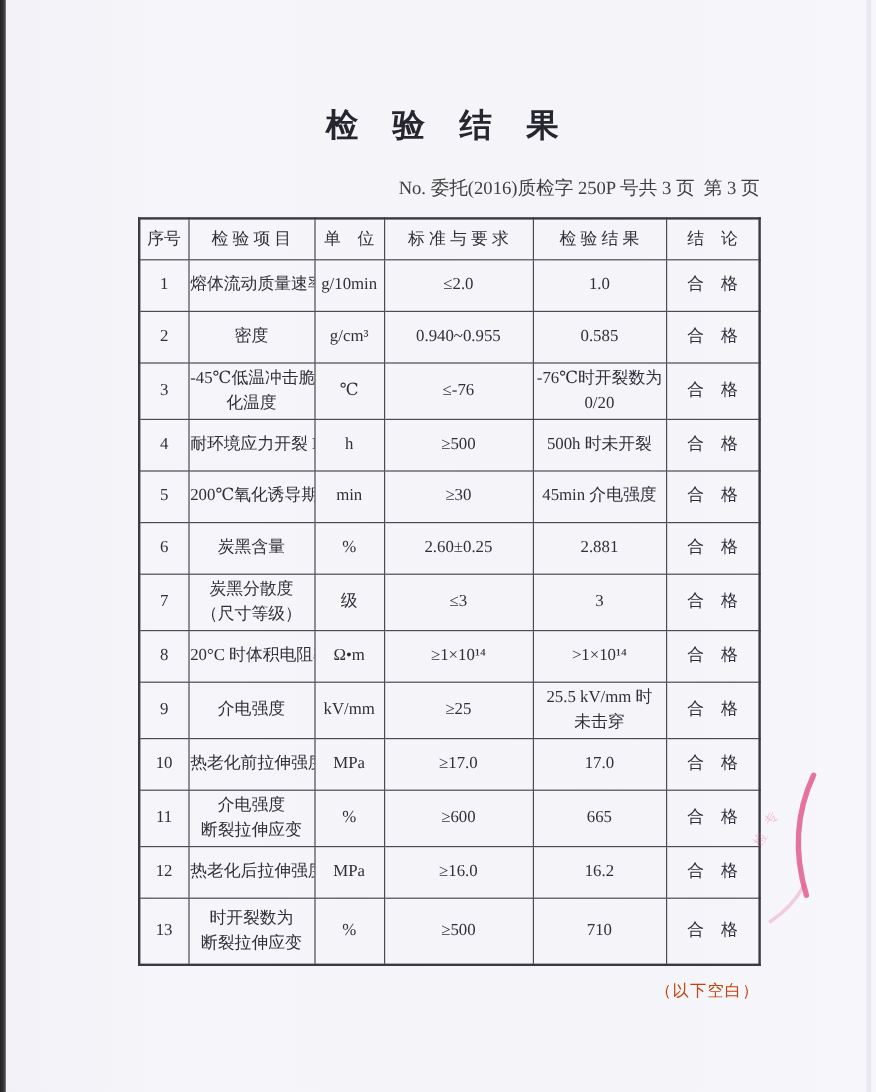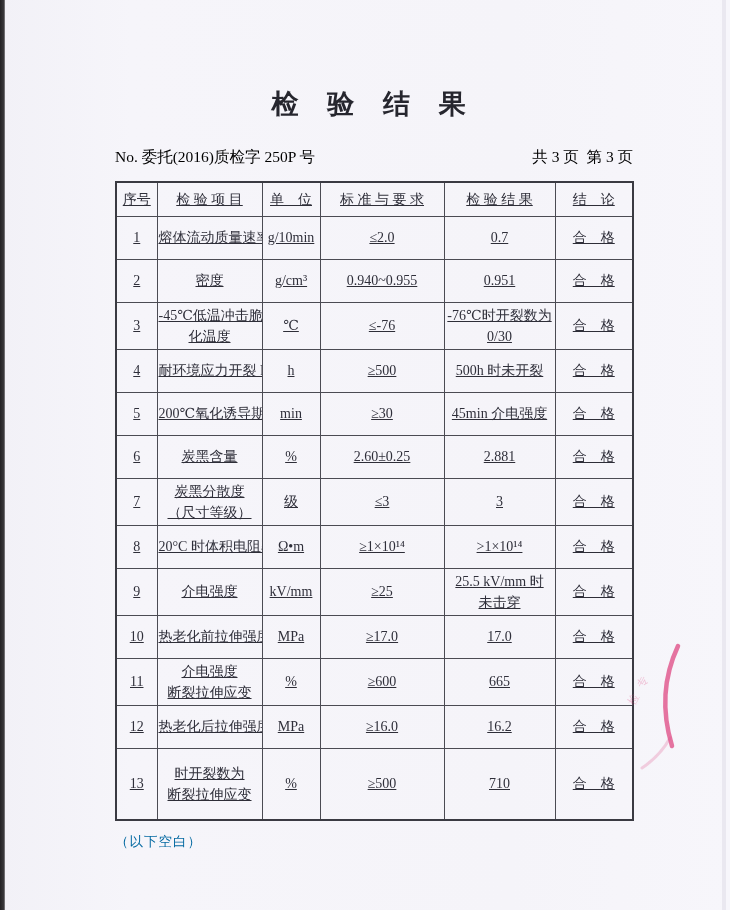--- a/index.html
+++ b/index.html
@@ -8,40 +8,40 @@
     background:linear-gradient(90deg,#f2f1f7 0%,#f6f5fa 18%,#f5f4f9 70%,#f7f6fb 100%);
     font-family:"Liberation Serif","DejaVu Serif",serif;
     color:#2e2e38;
   }
   .edge-left{position:absolute;left:0;top:0;width:5px;height:910px;
     background:linear-gradient(90deg,#232124 0%,#39373a 70%,#8a888c 100%);}
   .edge-right{position:absolute;right:4px;top:0;width:4px;height:910px;background:#e6e5ee;opacity:.8;}
   .content{position:absolute;left:97px;top:0;width:518px;padding-left:18px;}
   .title{margin:86px 0 0 0;text-align:center;font-size:27px;font-weight:bold;
     letter-spacing:11px;color:#26262e;white-space:pre;}
-  .meta-row{margin-top:25px;display:flex;justify-content:space-between;
-    font-size:15.5px;color:#000000;white-space:pre;}
+  .meta-row{margin-top:25px;display:flex;justify-content:flex-end;
+    font-size:15.5px;color:#404040;white-space:pre;}
   table.results{margin-top:13px;border-collapse:collapse;table-layout:fixed;
-    width:518px;border:2.5px solid #3a3a42;text-decoration:underline;}
+    width:518px;border:2.5px solid #3a3a42;}
   table.results th,table.results td{
     border:1.5px solid #4b4b53;text-align:center;vertical-align:middle;
     font-size:14px;font-weight:normal;padding:2px 1px;white-space:pre;line-height:1.5;
     overflow:hidden;color:#2f2f3a;}
   table.results thead tr{height:34px;}
   table.results tbody tr{height:43px;}
-  table.results tbody tr:last-child{height:72px;}
+  table.results tbody tr:last-child{height:56px;}
   td.col-no{font-size:13px;}
   td.col-item{font-size:13.5px;}
   .col-w-no{width:41px;}
   .col-w-item{width:105px;}
   .col-w-unit{width:58px;}
   .col-w-standard{width:124px;}
   .col-w-result{width:111px;}
   .col-w-conclusion{width:78px;}
-  .footer{margin-top:12px;text-align:left;font-size:13.5px;letter-spacing:1px;color:#0369a1;}
+  .footer{margin-top:12px;text-align:right;font-size:13.5px;letter-spacing:1px;color:#c2410c;}
   .stamp{position:absolute;left:612px;top:620px;width:118px;height:152px;}
 </style>
 </head>
 <body>
 
 <div class="edge-left"></div>
 <div class="edge-right"></div>
 
 <div class="content">
   <h1 class="title">检 验 结 果</h1>
@@ -69,37 +69,37 @@
           <th>检 验 结 果</th>
           <th>结　论</th>
         </tr>
     </thead>
     <tbody>
         <tr>
           <td class="col-no">1</td>
           <td class="col-item">熔体流动质量速率</td>
           <td class="col-unit">g/10min</td>
           <td class="col-standard">≤2.0</td>
-          <td class="col-result">0.7</td>
+          <td class="col-result">1.0</td>
           <td class="col-conclusion">合　格</td>
         </tr>
         <tr>
           <td class="col-no">2</td>
           <td class="col-item">密度</td>
           <td class="col-unit">g/cm³</td>
           <td class="col-standard">0.940~0.955</td>
-          <td class="col-result">0.951</td>
+          <td class="col-result">0.585</td>
           <td class="col-conclusion">合　格</td>
         </tr>
         <tr>
           <td class="col-no">3</td>
           <td class="col-item"><div>-45℃低温冲击脆</div><div>化温度</div></td>
           <td class="col-unit">℃</td>
           <td class="col-standard">≤-76</td>
-          <td class="col-result"><div>-76℃时开裂数为</div><div>0/30</div></td>
+          <td class="col-result"><div>-76℃时开裂数为</div><div>0/20</div></td>
           <td class="col-conclusion">合　格</td>
         </tr>
         <tr>
           <td class="col-no">4</td>
           <td class="col-item">耐环境应力开裂 F₀</td>
           <td class="col-unit">h</td>
           <td class="col-standard">≥500</td>
           <td class="col-result">500h 时未开裂</td>
           <td class="col-conclusion">合　格</td>
         </tr>

